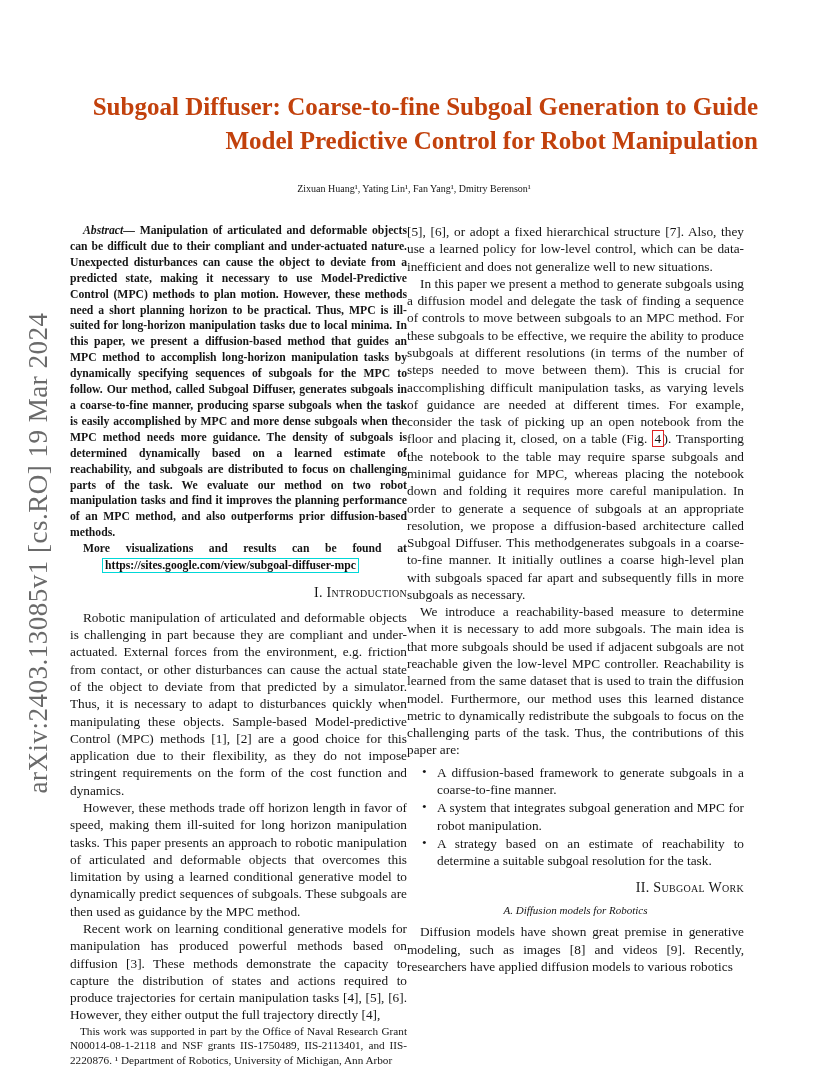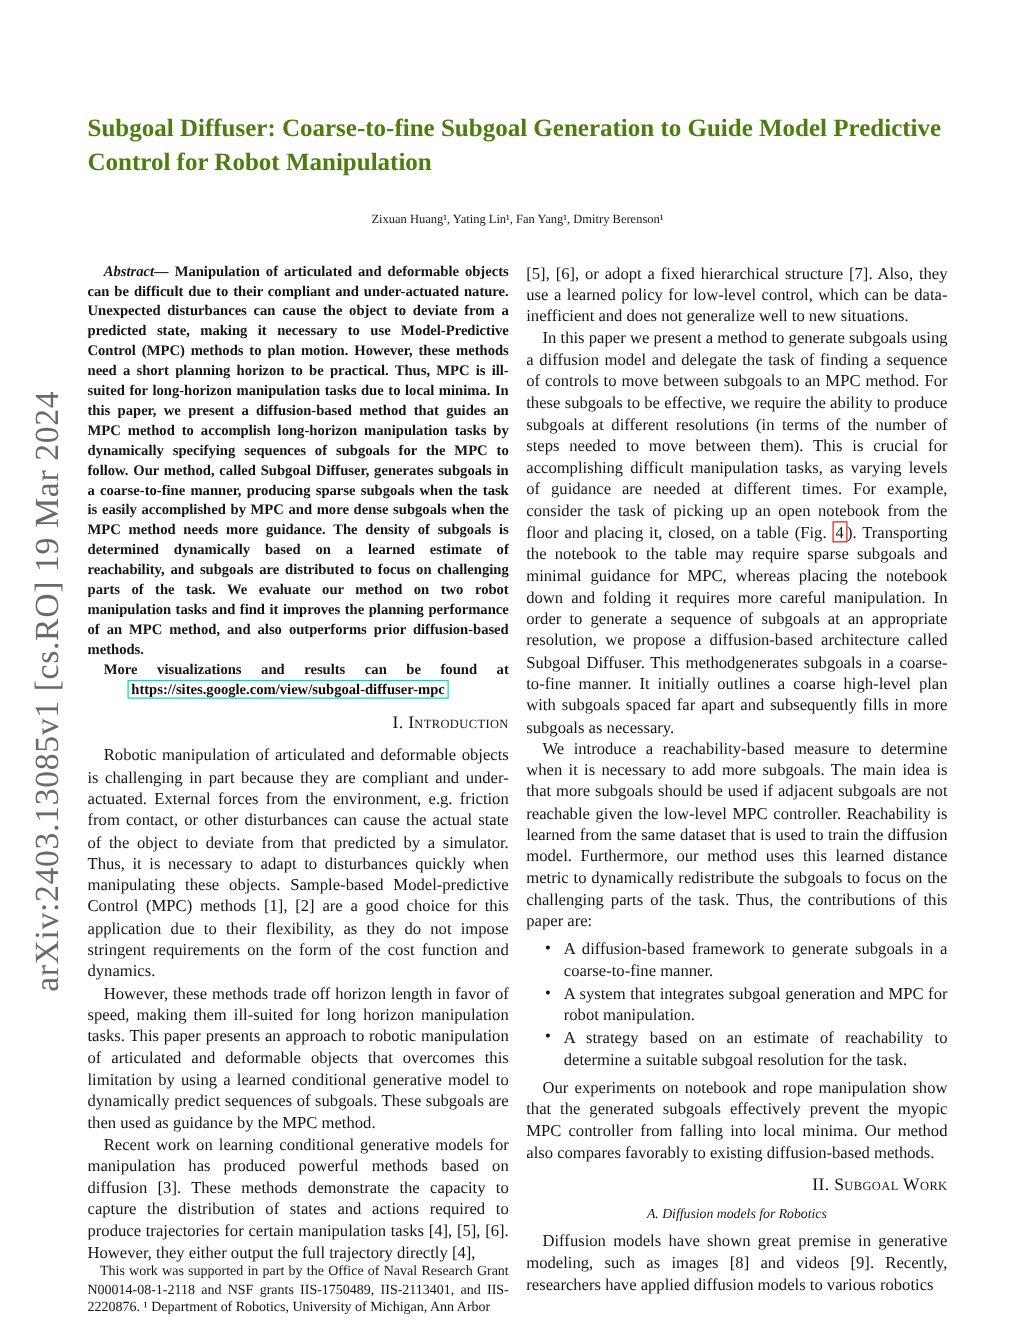--- a/index.html
+++ b/index.html
@@ -24,37 +24,37 @@
   }
 
   .paper {
     position: absolute;
     left: 70px; top: 0;
     width: 688px;
   }
 
   .title {
     margin: 90px auto 0;
-    text-align: left;
+    text-align: right;
     font-weight: bold;
-    font-size: 20px;
+    font-size: 25px;
     line-height: 1.34;
-    color: #4d7c0f;
+    color: #c2410c;
     max-width: 688px;
   }
 
   .authors {
     text-align: center;
     margin-top: 26px;
     font-size: 10px;
   }
 
   .columns {
     display: flex;
-    gap: 14px;
+    gap: 0;
     margin-top: 29px;
     height: 798px;
   }
   .col {
     width: 337px;
     text-align: justify;
   }
   .col-left { display: flex; flex-direction: column; }
 
   .abstract {
@@ -164,21 +164,20 @@
       <p class="body indent"><span>In this paper we present a method to generate subgoals using a diffusion model and delegate the task of finding a sequence of controls to move between subgoals to an MPC method. For these subgoals to be effective, we require the ability to produce subgoals at different resolutions (in terms of the number of steps needed to move between them). This is crucial for accomplishing difficult manipulation tasks, as varying levels of guidance are needed at different times. For example, consider the task of picking up an open notebook from the floor and placing it, closed, on a table (Fig. </span><span class="ref-box">4</span><span>). Transporting the notebook to the table may require sparse subgoals and minimal guidance for MPC, whereas placing the notebook down and folding it requires more careful manipulation. In order to generate a sequence of subgoals at an appropriate resolution, we propose a diffusion-based architecture called Subgoal Diffuser. This methodgenerates subgoals in a coarse-to-fine manner. It initially outlines a coarse high-level plan with subgoals spaced far apart and subsequently fills in more subgoals as necessary.</span></p>
 
       <p class="body indent">We introduce a reachability-based measure to determine when it is necessary to add more subgoals. The main idea is that more subgoals should be used if adjacent subgoals are not reachable given the low-level MPC controller. Reachability is learned from the same dataset that is used to train the diffusion model. Furthermore, our method uses this learned distance metric to dynamically redistribute the subgoals to focus on the challenging parts of the task. Thus, the contributions of this paper are:</p>
 
       <ul class="contributions">
         <li>A diffusion-based framework to generate subgoals in a coarse-to-fine manner.</li>
         <li>A system that integrates subgoal generation and MPC for robot manipulation.</li>
         <li>A strategy based on an estimate of reachability to determine a suitable subgoal resolution for the task.</li>
       </ul>
 
-      <p class="body indent">Our experiments on notebook and rope manipulation show that the generated subgoals effectively prevent the myopic MPC controller from falling into local minima. Our method also compares favorably to existing diffusion-based methods.</p>
 
       <h3 class="sec-heading">II. Subgoal Work</h3>
       <h4 class="subsec-heading">A. Diffusion models for Robotics</h4>
 
       <p class="body indent">Diffusion models have shown great premise in generative modeling, such as images [8] and videos [9]. Recently, researchers have applied diffusion models to various robotics</p>
     </div>
 
   </div>
 </div>
 

